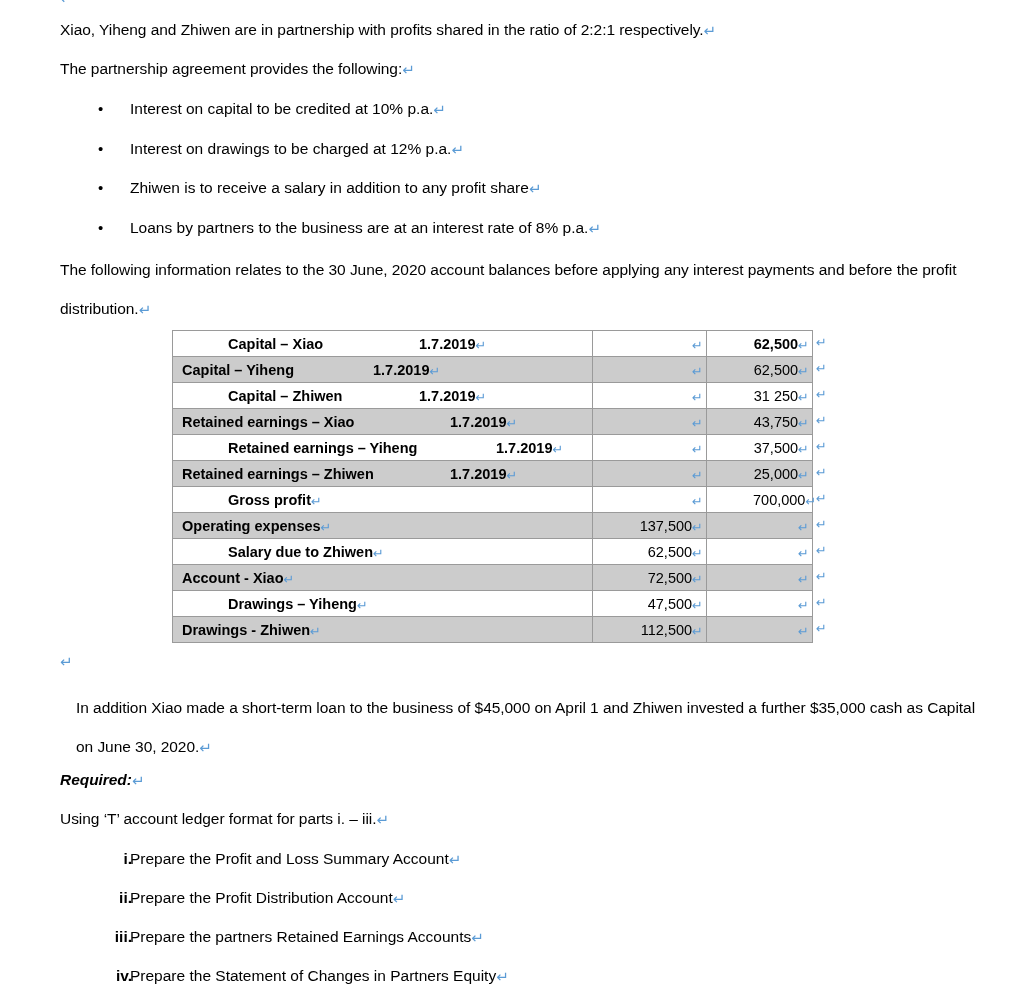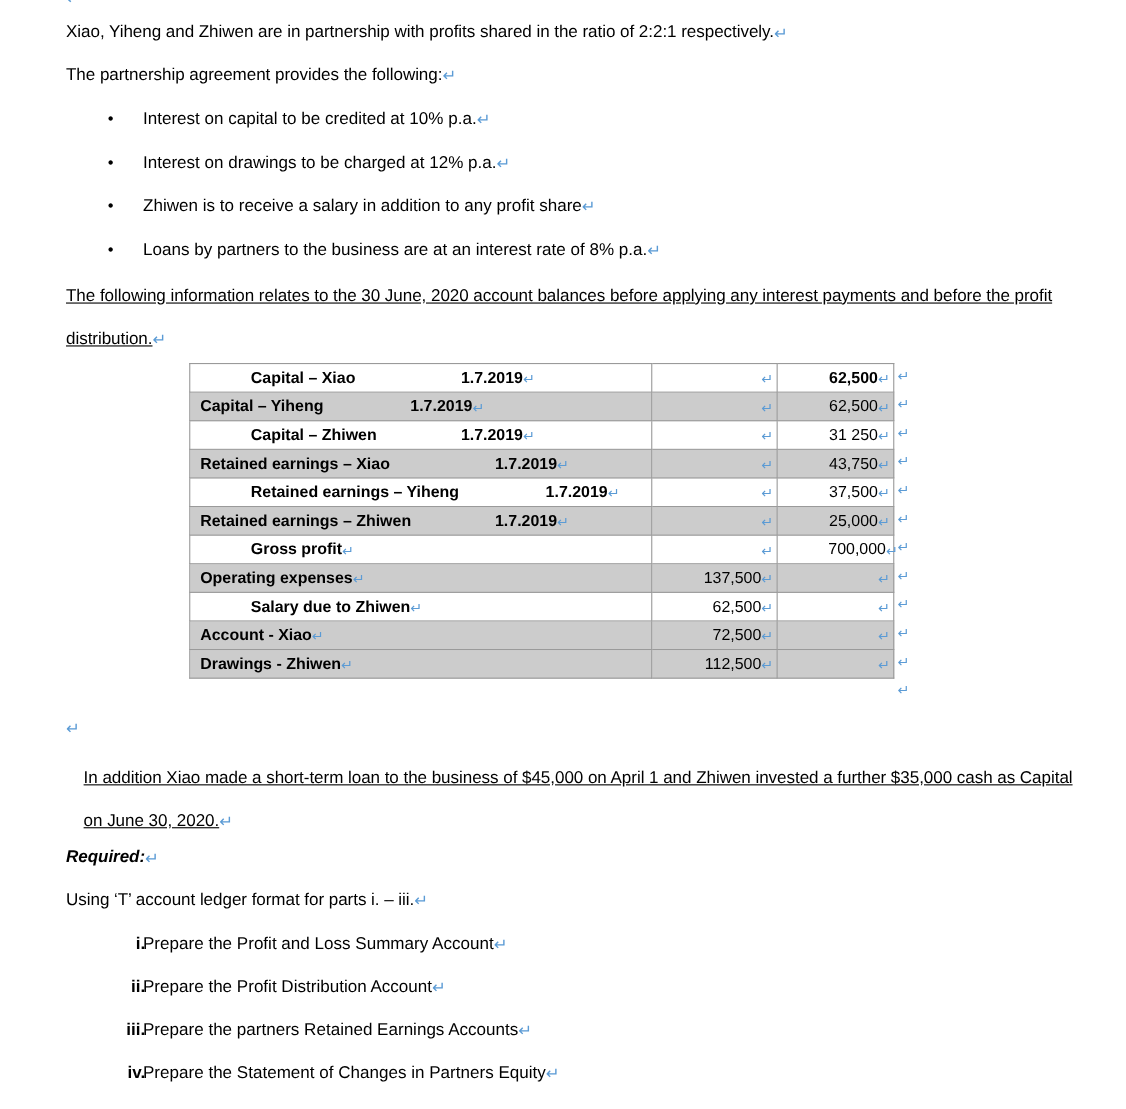--- a/index.html
+++ b/index.html
@@ -59,21 +59,20 @@
     letter-spacing: -0.05px;
   }
 
   .wrap-text {
     position: absolute;
     left: 60px;
     width: 910px;
     font-size: 15.5px;
     line-height: 39px;
     letter-spacing: -0.05px;
-    text-decoration: underline;
   }
 
   
   .bullet-row {
     position: absolute;
     left: 60px;
     width: 900px;
     font-size: 15.5px;
     white-space: nowrap;
   }
@@ -330,20 +329,31 @@
             <td>
               <div class="cell-desc"><span>Account - Xiao</span><span class="pmark small">↵</span></div>
             </td>
             <td>
               <div class="cell-num"><span class="val">72,500</span><span class="pmark small">↵</span></div>
             </td>
             <td>
               <div class="cell-num"><span class="val"></span><span class="pmark small">↵</span></div>
             </td>
           </tr>
+          <tr class="plain">
+            <td>
+              <div class="cell-desc"><span>Drawings – Yiheng</span><span class="pmark small">↵</span></div>
+            </td>
+            <td>
+              <div class="cell-num"><span class="val">47,500</span><span class="pmark small">↵</span></div>
+            </td>
+            <td>
+              <div class="cell-num"><span class="val"></span><span class="pmark small">↵</span></div>
+            </td>
+          </tr>
           <tr class="shaded">
             <td>
               <div class="cell-desc"><span>Drawings - Zhiwen</span><span class="pmark small">↵</span></div>
             </td>
             <td>
               <div class="cell-num"><span class="val">112,500</span><span class="pmark small">↵</span></div>
             </td>
             <td>
               <div class="cell-num"><span class="val"></span><span class="pmark small">↵</span></div>
             </td>

